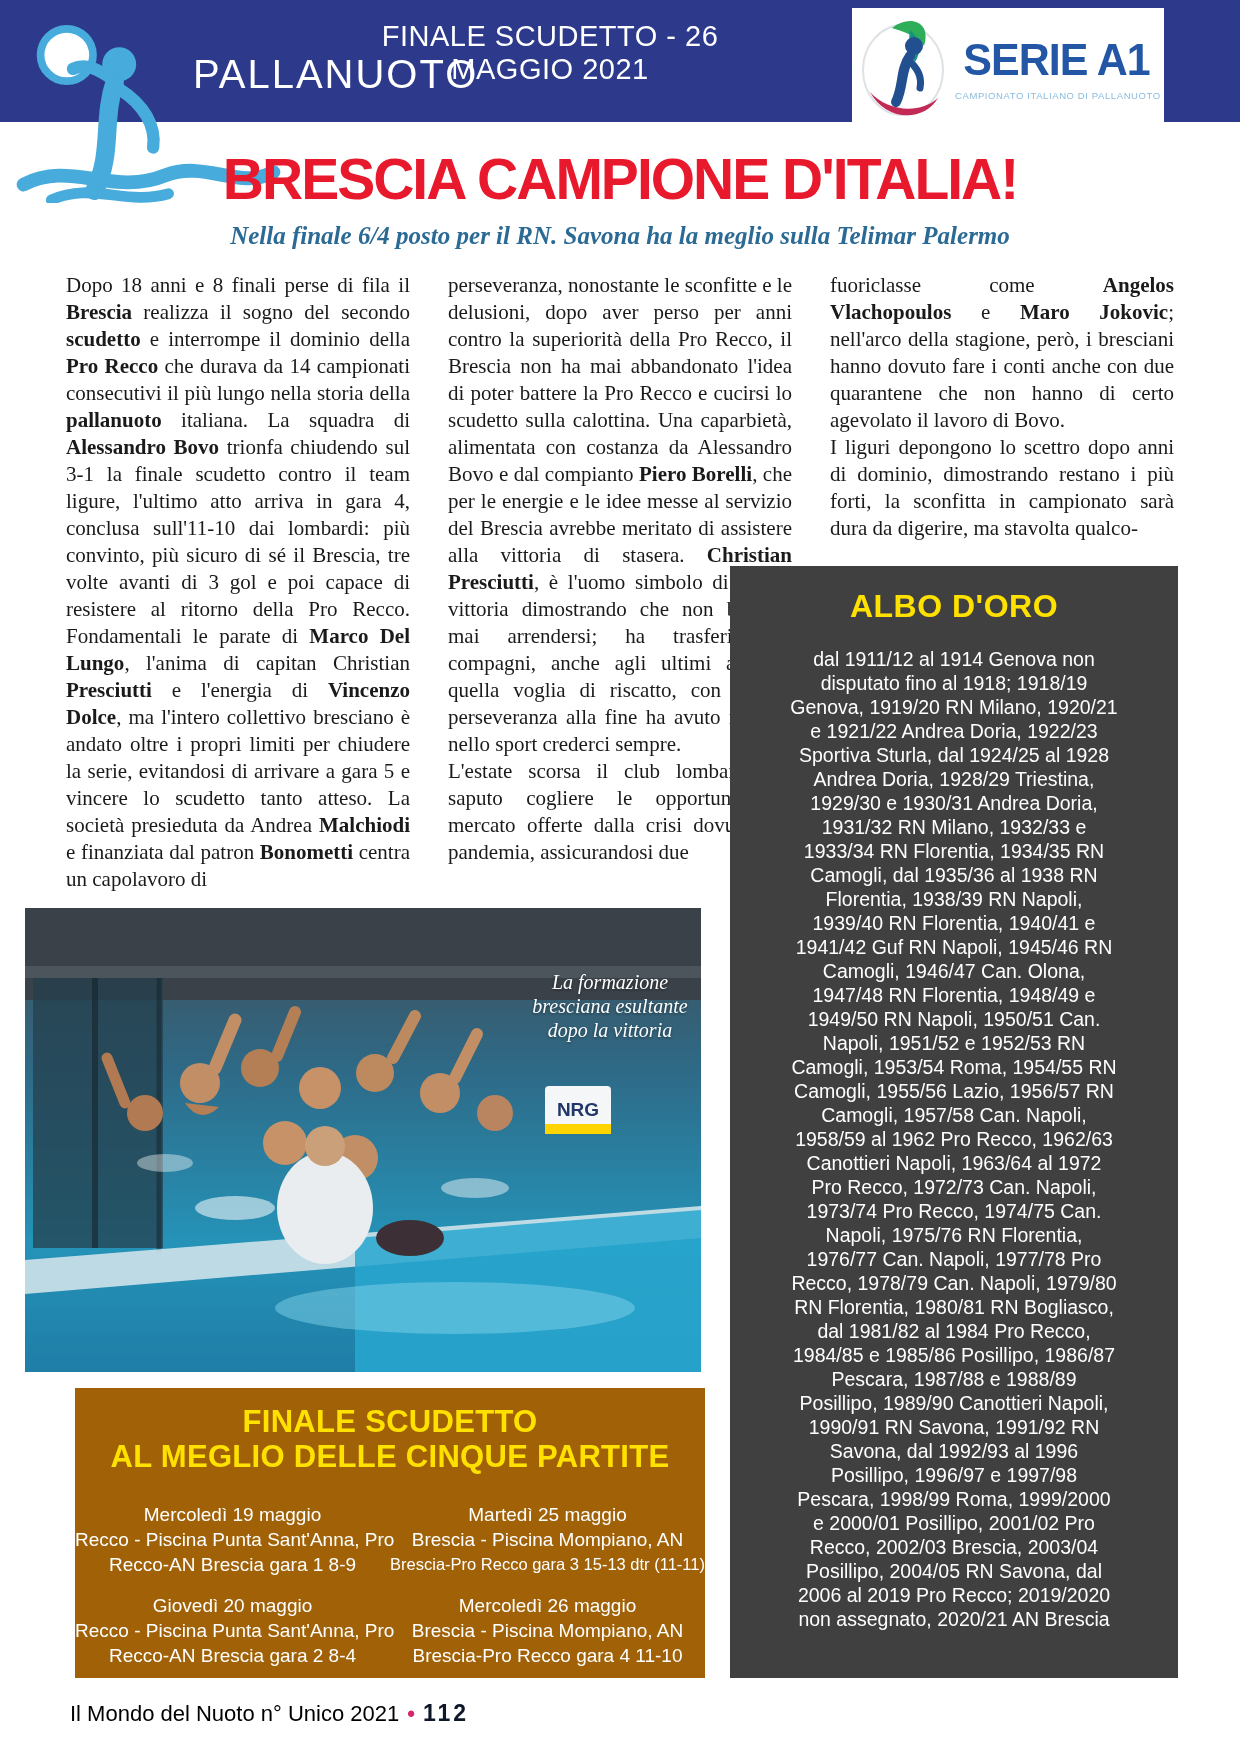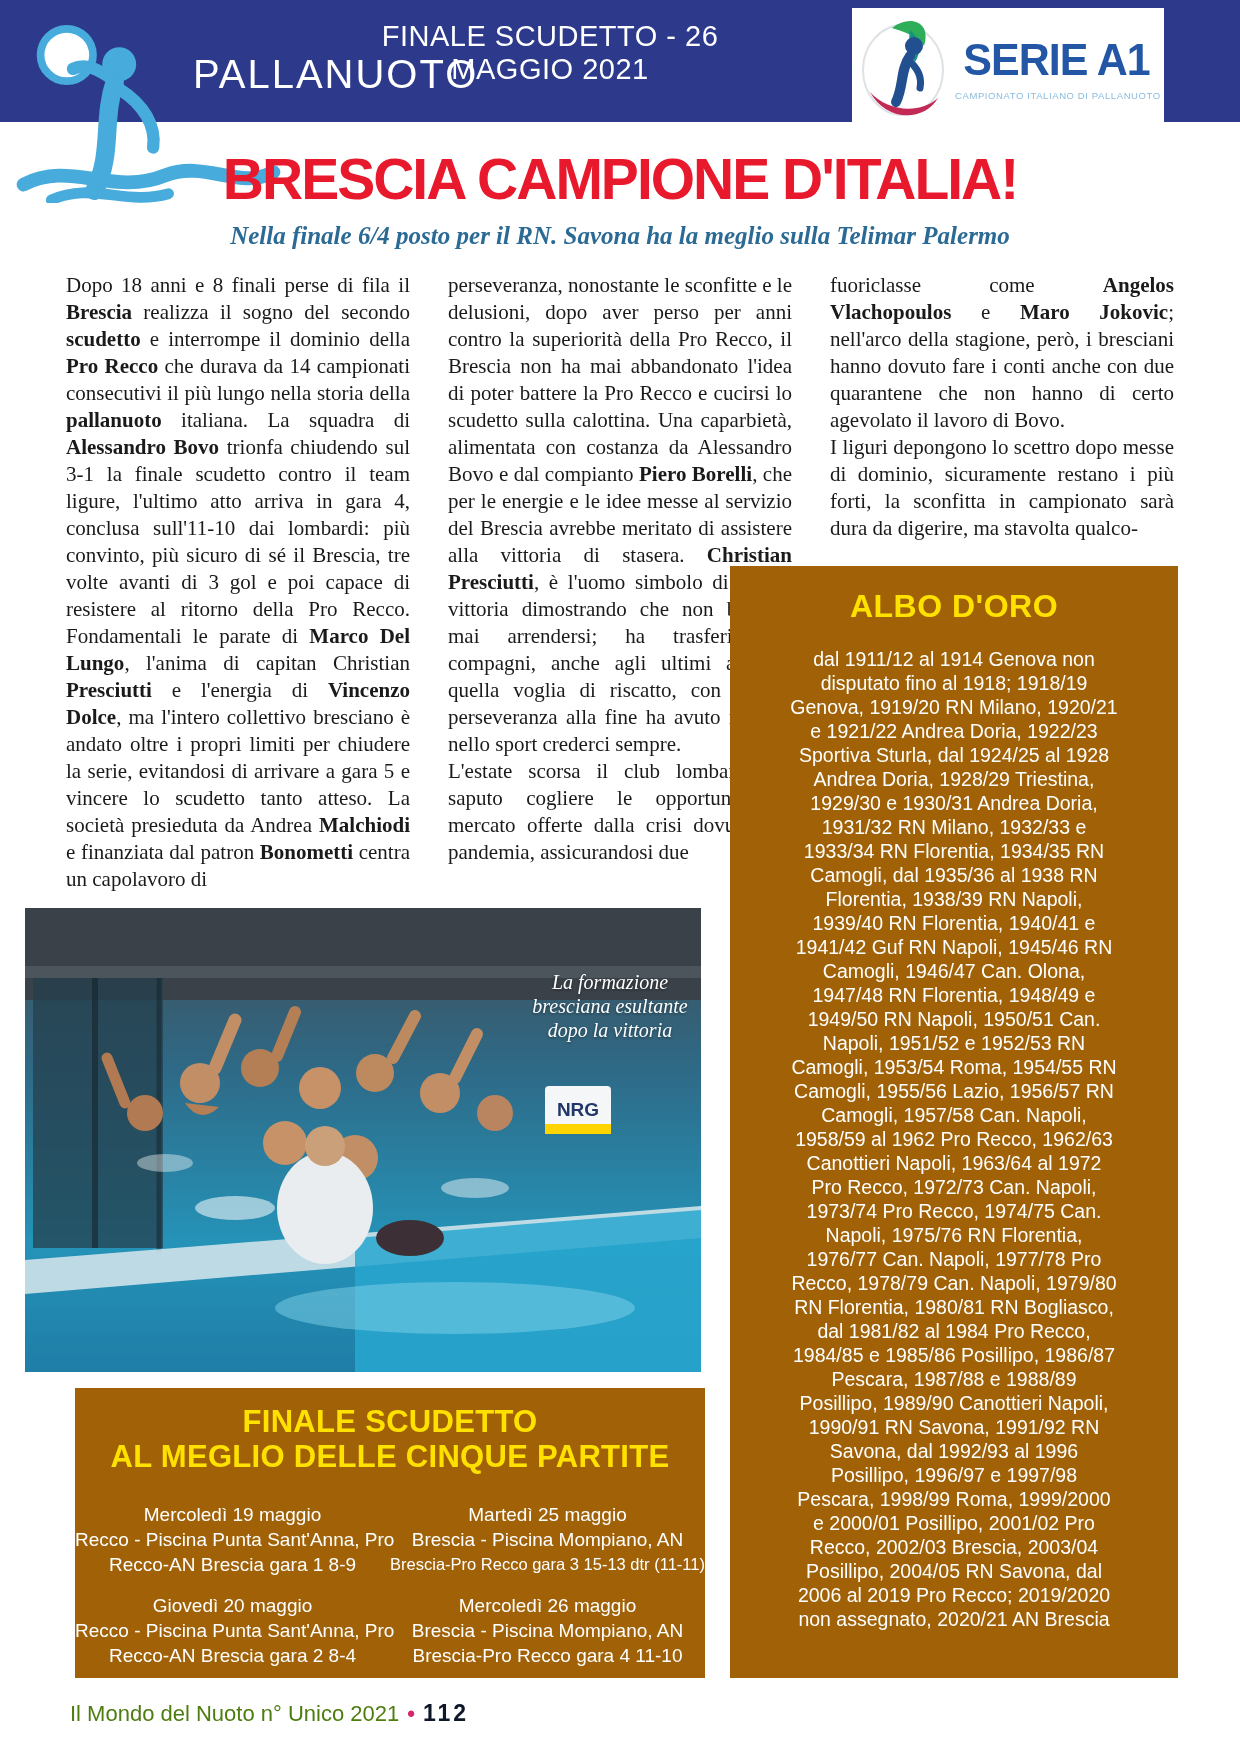--- a/index.html
+++ b/index.html
@@ -49,42 +49,42 @@
   .col-3{left:830px;}
   
   .photo{position:absolute;left:25px;top:908px;width:676px;height:464px;overflow:hidden;}
   .photo svg{display:block;width:676px;height:464px;}
   .caption{
     position:absolute;right:6px;top:62px;width:170px;text-align:center;
     font-style:italic;font-size:20px;line-height:24px;color:#ffffff;
     text-shadow:0 1px 3px rgba(0,0,0,.45);
   }
   
-  .albo{position:absolute;left:730px;top:566px;width:448px;height:1112px;background:#a16207;box-sizing:border-box;padding-top:22px;}
+  .albo{position:absolute;left:730px;top:566px;width:448px;height:1112px;background:#404040;box-sizing:border-box;padding-top:22px;}
   .albo-title{
     margin:0;text-align:center;font-family:"Liberation Sans",sans-serif;font-weight:bold;
     font-size:32px;color:#ffe100;letter-spacing:.5px;
   }
   .albo-text{
     margin:22px 0 0 0;padding:0 60px;text-align:center;
     font-family:Liberation Sans, sans-serif;font-size:19.5px;line-height:24px;color:#ffffff;
   }
   
   .finale{position:absolute;left:75px;top:1388px;width:630px;height:290px;background:#a16207;box-sizing:border-box;padding-top:16px;}
   .finale-title{
     margin:0;text-align:center;font-family:"Liberation Sans",sans-serif;font-weight:bold;
     font-size:31px;line-height:35px;color:#ffe100;letter-spacing:.3px;
   }
   .matches{display:grid;grid-template-columns:50% 50%;row-gap:16px;margin-top:28px;}
   .match{text-align:center;font-family:"Liberation Sans",sans-serif;font-size:19px;line-height:25px;color:#ffffff;}
   .match-line{white-space:nowrap;}
   .match-line.long{font-size:16.5px;}
   
   .footer{position:absolute;left:70px;top:1700px;font-family:"Liberation Sans",sans-serif;font-size:22px;}
-  .mag-name{color:#4d7c0f;}
+  .mag-name{color:#000000;}
   .dot{color:#d6246e;font-weight:bold;margin:0 8px;}
   .pageno{color:#0f172a;font-weight:bold;font-size:23px;letter-spacing:3px;}
 </style>
 </head>
 <body>
 
 <div class="page">
 
   <div class="band"></div>
   <div class="date-line">FINALE SCUDETTO - 26 MAGGIO 2021</div>
@@ -119,21 +119,21 @@
 
   <div class="col col-1">
       <p><span>Dopo 18 anni e 8 finali perse di fila il </span><b>Brescia</b><span> realizza il sogno del secondo </span><b>scudetto</b><span> e interrompe il dominio della </span><b>Pro Recco</b><span> che durava da 14 campionati consecutivi il più lungo nella storia della </span><b>pallanuoto</b><span> italiana. La squadra di </span><b>Alessandro Bovo</b><span> trionfa chiudendo sul 3-1 la finale scudetto contro il team ligure, l'ultimo atto arriva in gara 4, conclusa sull'11-10 dai lombardi: più convinto, più sicuro di sé il Brescia, tre volte avanti di 3 gol e poi capace di resistere al ritorno della Pro Recco. Fondamentali le parate di </span><b>Marco Del Lungo</b><span>, l'anima di capitan Christian </span><b>Presciutti</b><span> e l'energia di </span><b>Vincenzo Dolce</b><span>, ma l'intero collettivo bresciano è andato oltre i propri limiti per chiudere la serie, evitandosi di arrivare a gara 5 e vincere lo scudetto tanto atteso. La società presieduta da Andrea </span><b>Malchiodi</b><span> e finanziata dal patron </span><b>Bonometti</b><span> centra un capolavoro di</span></p>
     </div>
   <div class="col col-2">
       <p><span>perseveranza, nonostante le sconfitte e le delusioni, dopo aver perso per anni contro la superiorità della Pro Recco, il Brescia non ha mai abbandonato l'idea di poter battere la Pro Recco e cucirsi lo scudetto sulla calottina. Una caparbietà, alimentata con costanza da Alessandro Bovo e dal compianto </span><b>Piero Borelli</b><span>, che per le energie e le idee messe al servizio del Brescia avrebbe meritato di assistere alla vittoria di stasera. </span><b>Christian Presciutti</b><span>,  è l'uomo simbolo di questa vittoria dimostrando che non bisogna mai arrendersi; ha trasferito ai compagni, anche agli ultimi arrivati, quella voglia di riscatto, con la sua perseveranza alla fine ha avuto ragione nello sport crederci sempre.</span></p>
       <p><span>L'estate scorsa il club lombardo ha saputo cogliere le opportunità di mercato offerte dalla crisi dovuta alla pandemia, assicurandosi due</span></p>
     </div>
   <div class="col col-3">
       <p><span>fuoriclasse come </span><b>Angelos Vlachopoulos</b><span> e </span><b>Maro Jokovic</b><span>; nell'arco della stagione, però, i bresciani hanno dovuto fare i conti anche con due quarantene che non hanno di certo agevolato il lavoro di Bovo.</span></p>
-      <p><span>I liguri depongono lo scettro dopo messe di dominio, sicuramente restano i più forti, la sconfitta in campionato sarà dura da digerire, ma stavolta qualco-</span></p>
+      <p><span>I liguri depongono lo scettro dopo anni di dominio, dimostrando restano i più forti, la sconfitta in campionato sarà dura da digerire, ma stavolta qualco-</span></p>
     </div>
 
   <div class="photo">
     <svg viewBox="0 0 676 464" aria-hidden="true">
       <defs>
         <linearGradient id="pg" x1="0" y1="0" x2="0" y2="1">
           <stop offset="0" stop-color="#434c54"></stop>
           <stop offset="0.35" stop-color="#2e6a87"></stop>
           <stop offset="0.72" stop-color="#2593b8"></stop>
           <stop offset="1" stop-color="#1f7da6"></stop>

